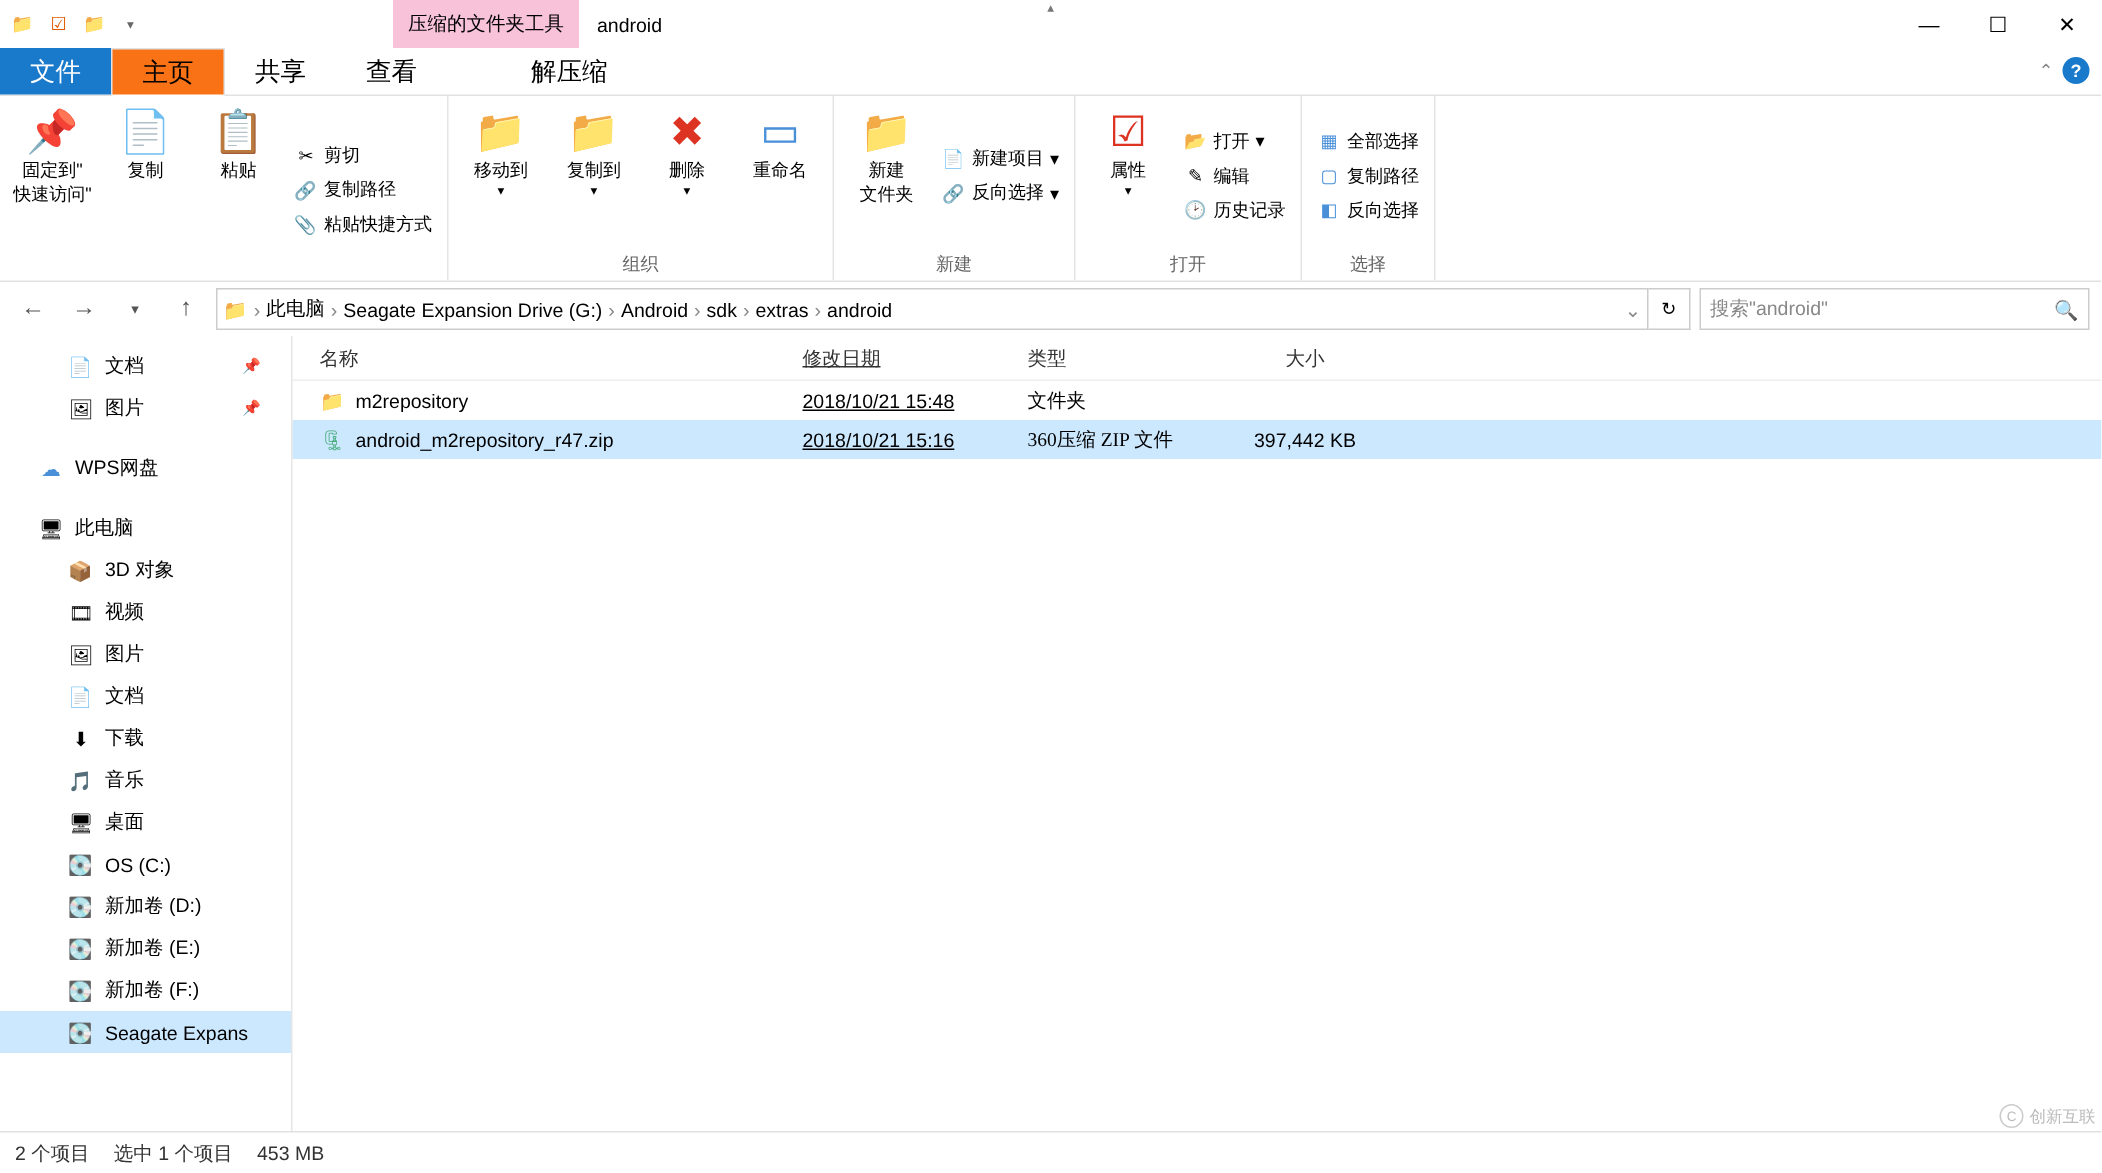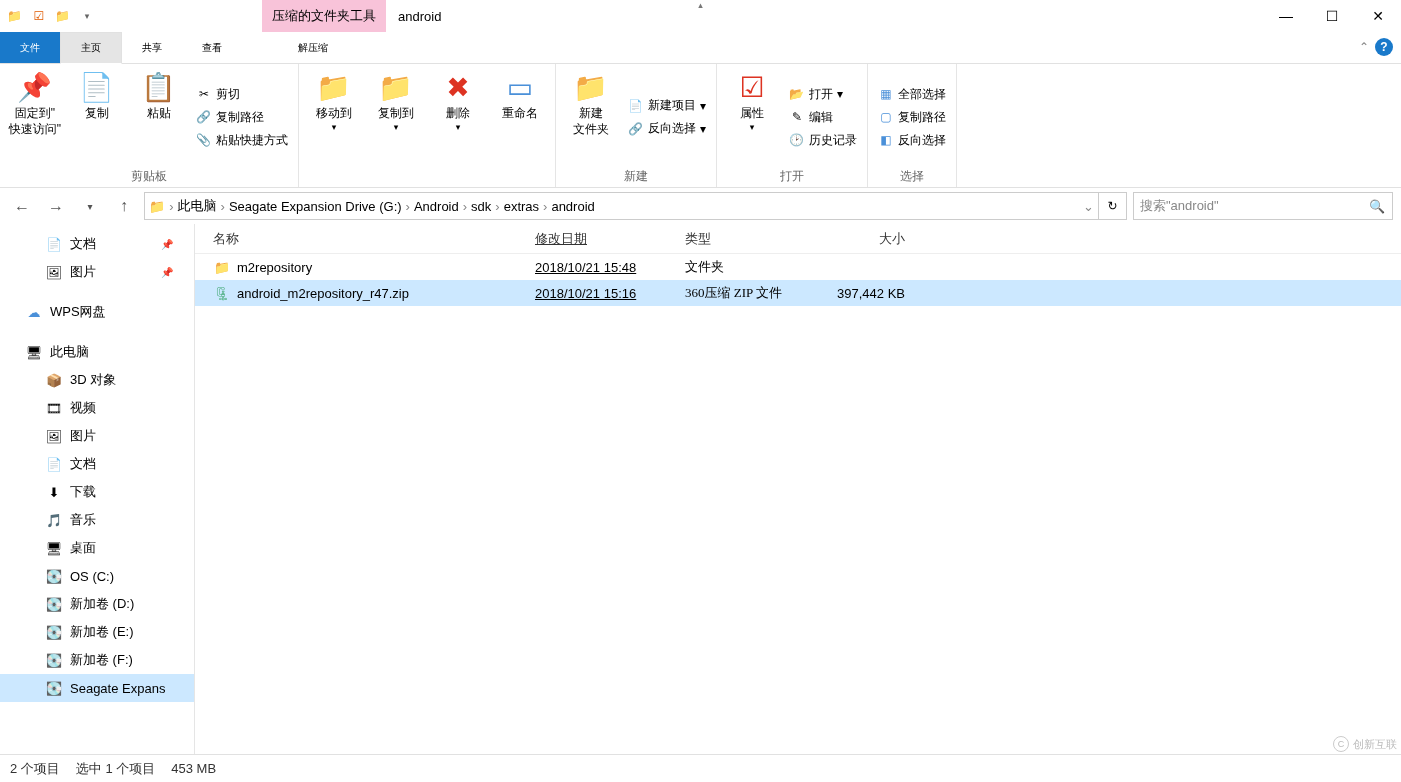--- a/index.html
+++ b/index.html
@@ -9,23 +9,23 @@
 .titlebar { display: flex; align-items: center; height: 32px; background: #fff; }
 .qat { display: flex; align-items: center; height: 32px; padding: 0 4px; gap: 2px; }
 .qat-btn { width: 22px; height: 22px; display: flex; align-items: center; justify-content: center; }
 .context-tab { background: #f8c3d9; padding: 0 10px; height: 32px; display: flex; align-items: center; font-size: 13px; }
 .title-text { padding-left: 12px; font-size: 13px; flex: 1; }
 .win-controls { display: flex; }
 .win-btn { width: 46px; height: 32px; display: flex; align-items: center; justify-content: center; font-size: 14px; }
 
 
 .tabstrip { display: flex; height: 32px; background: #fff; border-bottom: 1px solid #e1e1e1; position: relative; }
-.tab { padding: 0 20px; display: flex; align-items: center; font-size: 10px; }
+.tab { padding: 0 20px; display: flex; align-items: center; font-size: 17px; }
 .tab.file { background: #1979ca; color: #fff; }
-.tab.active { border: 1px solid #e1e1e1; border-bottom: 1px solid #fff; margin-bottom: -1px; background: #e5e5e5; }
+.tab.active { border: 1px solid #e1e1e1; border-bottom: 1px solid #fff; margin-bottom: -1px; background: #f97316; }
 .ribbon-collapse { position: absolute; right: 8px; top: 6px; display: flex; gap: 6px; align-items: center; }
 .help-icon { width: 18px; height: 18px; border-radius: 50%; background: #1979ca; color: #fff; display: flex; align-items: center; justify-content: center; font-size: 12px; font-weight: bold; }
 
 
 .ribbon { display: flex; height: 124px; background: #fff; border-bottom: 1px solid #e1e1e1; }
 .ribbon-group { display: flex; flex-direction: column; padding: 4px 6px 2px; border-right: 1px solid #e5e5e5; }
 .ribbon-group-body { flex: 1; display: flex; align-items: flex-start; gap: 4px; }
 .ribbon-group-label { text-align: center; font-size: 12px; color: #666; padding-top: 2px; }
 .ribbon-big { display: flex; flex-direction: column; align-items: center; width: 58px; text-align: center; font-size: 12px; padding-top: 2px; line-height: 1.3; }
 .ribbon-big .ico { height: 36px; display: flex; align-items: center; justify-content: center; font-size: 28px; }
@@ -51,21 +51,21 @@
 .sb-pin { margin-left: auto; margin-right: 20px; color: #777; font-size: 10px; }
 .sb-spacer { height: 12px; }
 .sb-ico { width: 16px; height: 16px; display: flex; align-items: center; justify-content: center; }
 
 .content { flex: 1; display: flex; flex-direction: column; }
 .columns { display: flex; height: 30px; border-bottom: 1px solid #eee; align-items: center; font-size: 13px; color: #333; }
 .col { padding-left: 10px; }
 .col.name { width: 330px; padding-left: 18px; }
 .col.date { width: 150px; text-decoration: underline; }
 .col.type { width: 150px; font-family: Liberation Serif, serif; }
-.col.size { width: 90px; text-align: right; padding-right: 10px; }
+.col.size { width: 90px; text-align: center; padding-right: 10px; }
 .sort-arrow { text-align:center; font-size:9px; color:#777; position:relative; top:-4px; }
 
 .rows { flex: 1; }
 .row { display: flex; height: 26px; align-items: center; font-size: 13px; }
 .row.sel { background: #cce8ff; }
 .row .name { display: flex; align-items: center; gap: 6px; padding-left: 18px; }
 .row .ico { width: 18px; height: 18px; display: flex; align-items: center; justify-content: center; }
 
 
 .statusbar { height: 28px; border-top: 1px solid #e1e1e1; display: flex; align-items: center; gap: 16px; padding: 0 10px; font-size: 13px; color: #333; }
@@ -131,21 +131,20 @@
         <div class="ribbon-small">
             <span class="sico">🔗</span>
             <span>复制路径</span>
           </div>
         <div class="ribbon-small">
             <span class="sico">📎</span>
             <span>粘贴快捷方式</span>
           </div>
       </div>
     </div>
-    <div class="ribbon-group-label">剪贴板</div>
   </div>
 
   <div class="ribbon-group">
     <div class="ribbon-group-body">
       <div class="ribbon-big">
           <div class="ico" style="color:#f0c14b">📁</div>
           <span>移动到</span>
           <span style="font-size:9px">▾</span>
         </div>
       <div class="ribbon-big">
@@ -156,20 +155,21 @@
       <div class="ribbon-big">
           <div class="ico" style="color:#d32">✖</div>
           <span>删除</span>
           <span style="font-size:9px">▾</span>
         </div>
       <div class="ribbon-big">
           <div class="ico" style="color:#4a90d9">▭</div>
           <span>重命名</span>
         </div>
     </div>
+    <div class="ribbon-group-label">组织</div>
   </div>
 
   <div class="ribbon-group">
     <div class="ribbon-group-body">
       <div class="ribbon-big">
           <div class="ico folder-ico">📁</div>
           <span style="white-space:pre-line">新建
 文件夹</span>
         </div>
       <div class="ribbon-small-col">

